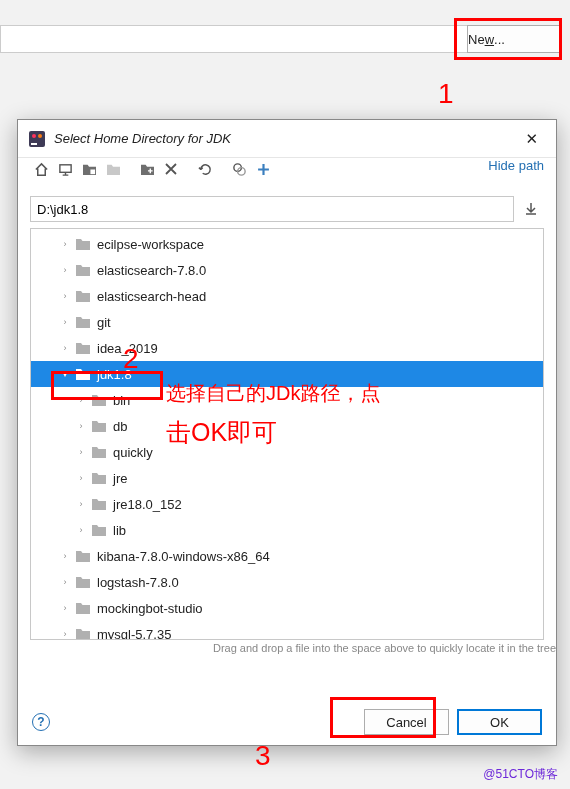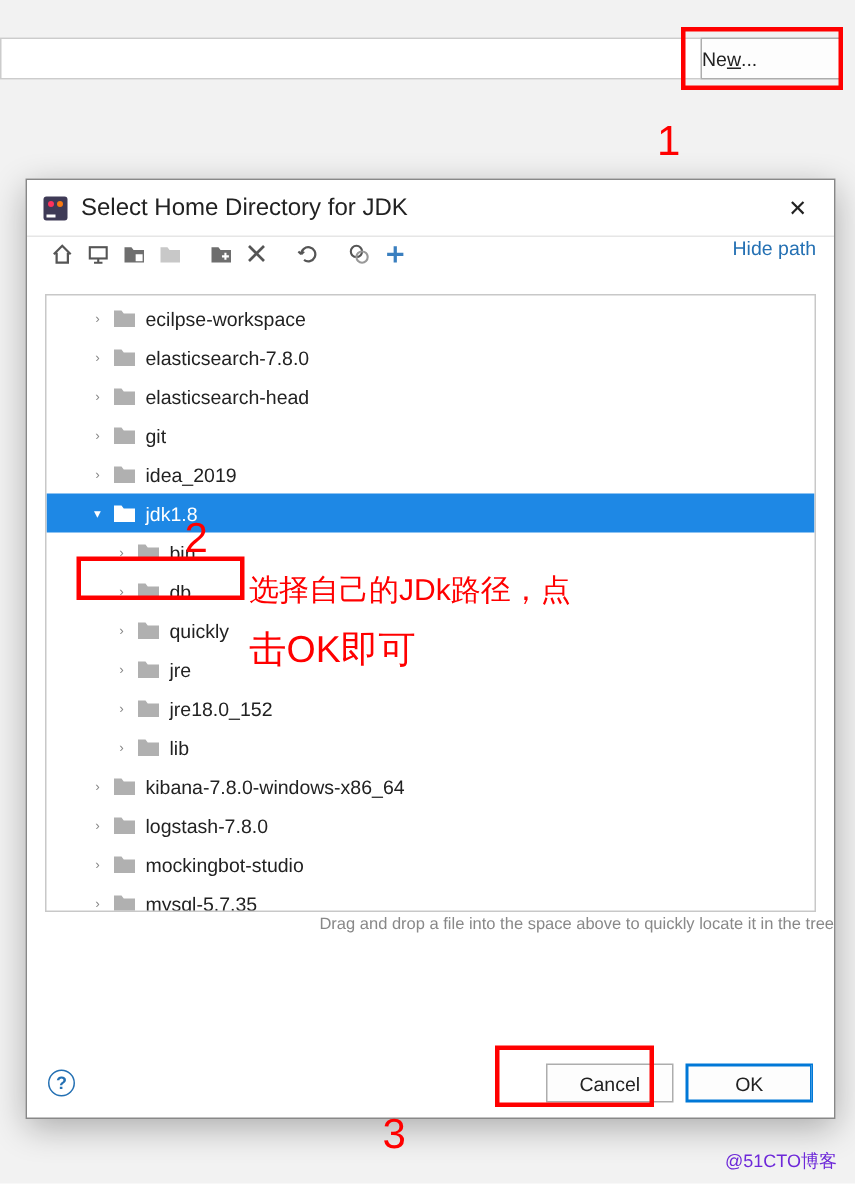--- a/index.html
+++ b/index.html
@@ -74,21 +74,21 @@
       display: flex;
       align-items: center;
       padding: 0 10px;
       border-bottom: 1px solid #e6e6e6;
     }
     .dlg-icon {
       width: 18px; height: 18px;
       margin-right: 8px;
       display: inline-block;
     }
-    .dlg-title { flex: 1; font-size: 16px; }
+    .dlg-title { flex: 1; font-size: 13px; font-style: italic; }
     .dlg-close { font-size: 15px; padding: 4px 8px; cursor: pointer; font-family: Arial; }
     .dlg-toolbar {
       height: 38px;
       display: flex;
       align-items: flex-start;
       padding: 0 12px;
       gap: 2px;
     }
     .tb-icon {
       width: 22px; height: 22px;
@@ -284,20 +284,28 @@
         </svg>
       </span>
     <span class="tb-icon">
         <svg width="13" height="13" viewBox="0 0 12 12">
           <path stroke="#3a7fbf" stroke-width="2" d="M6 1v10M1 6h10"></path>
         </svg>
       </span>
     <span class="hide-path">Hide path</span>
   </div>
 
+  <div class="path-row">
+    <input class="path-input" value="D:\jdk1.8" style="">
+    <span class="download-icon">
+        <svg width="14" height="14" viewBox="0 0 14 14">
+          <path stroke="#555" stroke-width="1.5" fill="none" d="M7 1v8M3 6l4 4 4-4M2 12h10"></path>
+        </svg>
+      </span>
+  </div>
 
   <div class="tree-container">
     <div class="tree" id="tree">
         <div class="tree-row indent-1">
           <span class="chevron">›</span>
           <svg class="folder-icon" viewBox="0 0 16 14">
             <path fill="#b0b0b0" d="M1 2h5l1.5 2H15v9H1z"></path>
           </svg>
           <span>ecilpse-workspace</span>
         </div>

